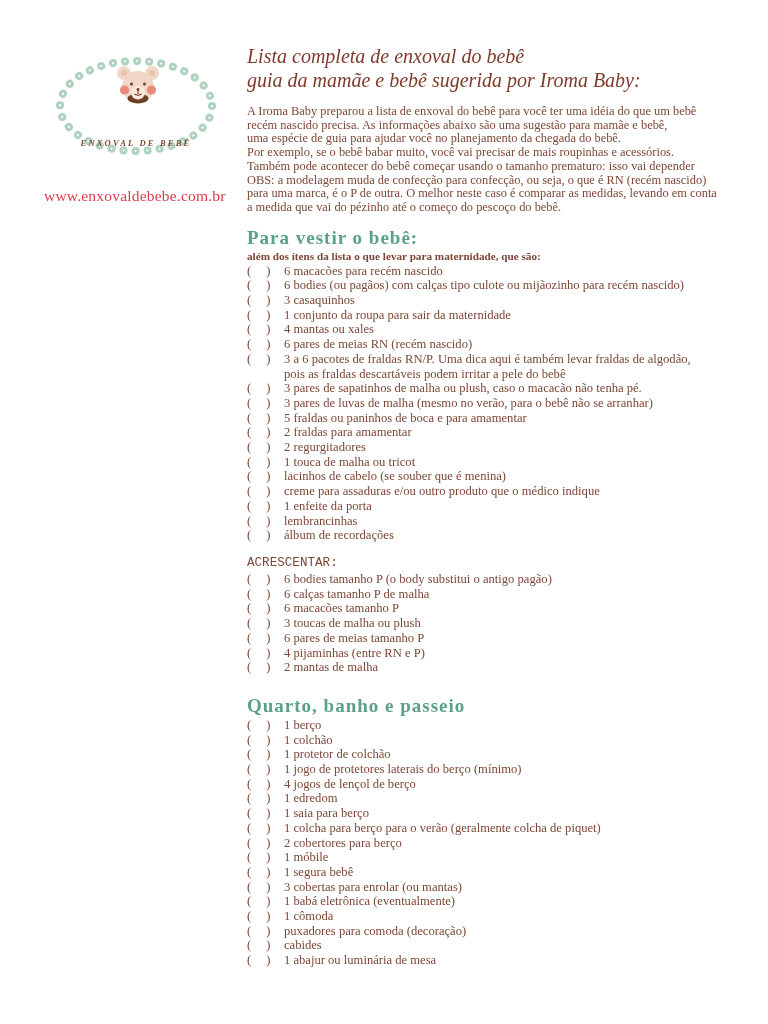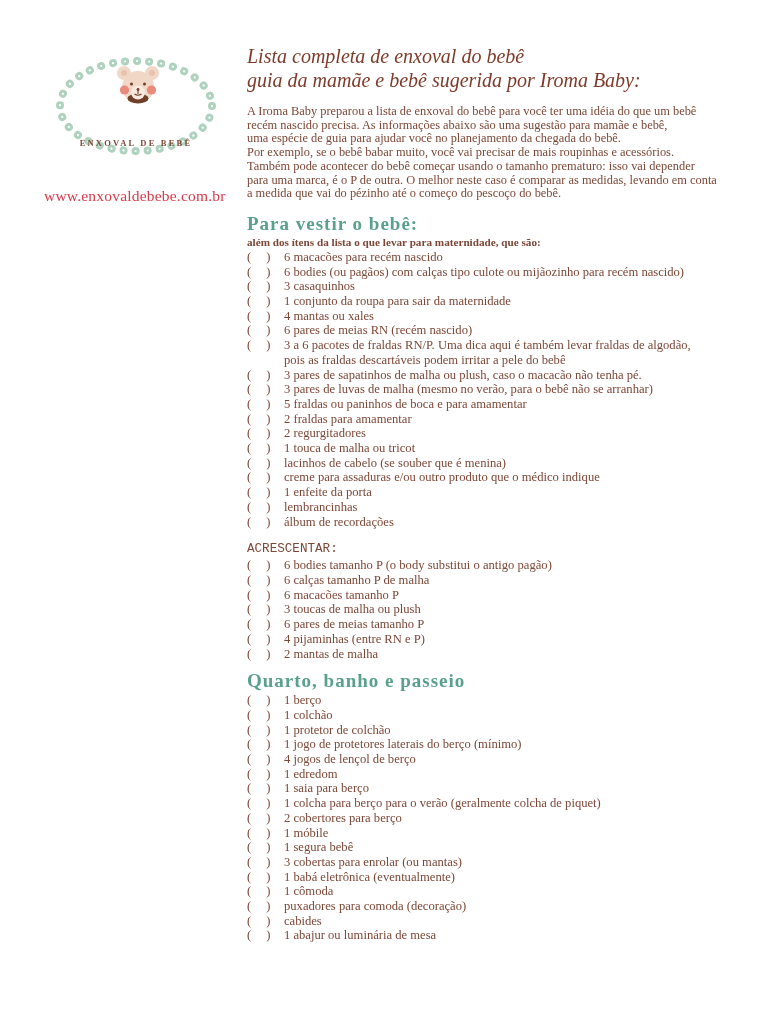--- a/index.html
+++ b/index.html
@@ -10,32 +10,32 @@
   
   .logo{position:absolute;left:54px;top:56px;width:164px;height:100px;}
   .logo svg{position:absolute;left:0;top:0;}
   .brand{
     position:absolute;left:0;right:0;top:54px;text-align:center;
     font-style:italic;font-weight:bold;font-size:21px;line-height:22px;color:#8f5340;
   }
   .brand .mark{font-size:10px;vertical-align:super;}
   .tagline{
     position:absolute;left:0;right:0;top:82px;text-align:center;
-    font-size:8.5px;letter-spacing:2.2px;font-weight:bold;color:#7d4a38;
+    font-size:8.5px;letter-spacing:2.2px;font-weight:bold;color:#7d4a38;font-style:italic;
   }
   .url{
     position:absolute;left:44px;top:187px;font-size:15.5px;color:#da3a4b;
     cursor:pointer;letter-spacing:0.2px;
   }
   
   .content{position:absolute;left:247px;top:44px;width:516px;color:#7c4737;}
   .title{margin:0 0 13px 0;font-size:20px;line-height:24px;font-weight:normal;font-style:italic;color:#7e3b2a;}
   .intro-line{font-size:12.4px;line-height:13.7px;white-space:nowrap;}
   h2.teal{margin:12px 0 2px 0;font-size:19px;line-height:21px;font-weight:bold;letter-spacing:1px;color:#5aa189;}
-  h2.teal.quarto{margin-top:9px;}
+  h2.teal.quarto{margin-top:20px;}
   .subheading{margin:0 0 2px 0;font-size:11.2px;line-height:12px;font-weight:bold;}
   .plain-heading{margin:13px 0 1px 0;font-size:12.6px;line-height:15px;font-weight:normal;font-family:Liberation Mono, monospace;}
   .item{display:flex;align-items:baseline;font-size:12.6px;line-height:14.7px;}
   .cb{flex:0 0 37px;display:flex;}
   .cb .close{margin-left:15px;}
   .txt{white-space:pre-line;flex:1;}
 </style>
 </head>
 <body>
 
@@ -80,20 +80,21 @@
 
         <div class="intro-line">recém nascido precisa. As informações abaixo são uma sugestão para mamãe e bebê,</div>
 
         <div class="intro-line">uma espécie de guia para ajudar você no planejamento da chegada do bebê.</div>
 
         <div class="intro-line">Por exemplo, se o bebê babar muito, você vai precisar de mais roupinhas e acessórios.</div>
 
         <div class="intro-line">Também pode acontecer do bebê começar usando o tamanho prematuro: isso vai depender</div>
 
 
+        <div class="intro-line">OBS: a modelagem muda de confecção para confecção, ou seja, o que é RN (recém nascido)</div>
 
         <div class="intro-line">para uma marca, é o P de outra. O melhor neste caso é comparar as medidas, levando em conta</div>
 
         <div class="intro-line">a medida que vai do pézinho até o começo do pescoço do bebê.</div>
       </div>
 
     <section>
       <h2 class="teal">Para vestir o bebê:</h2>
       <div class="subheading">além dos ítens da lista o que levar para maternidade, que são:</div>
       <div class="list">

